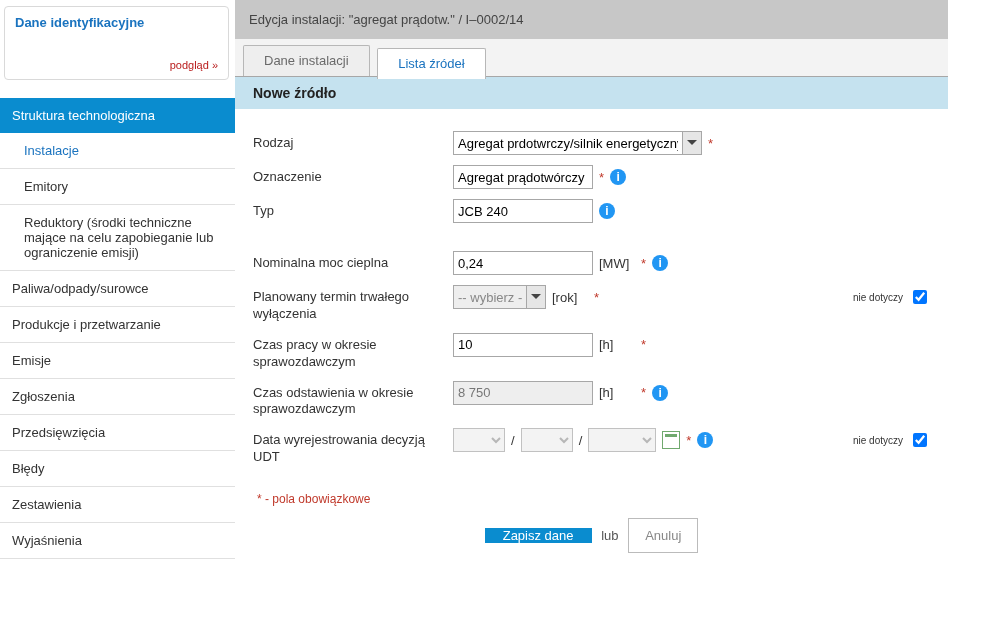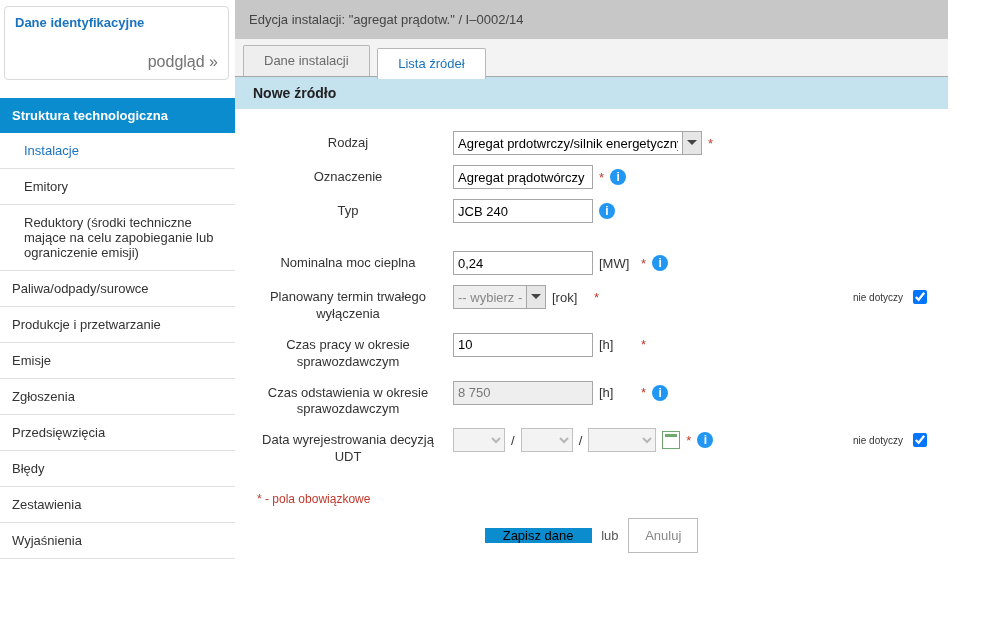--- a/index.html
+++ b/index.html
@@ -1,49 +1,49 @@
 <!DOCTYPE html>
 <html><head>
 <meta charset="utf-8">
 <style>
   html,body{margin:0;padding:0;font-family:Arial,Helvetica,sans-serif;font-size:13px;color:#333;background:#fff}
   .wrap{display:flex;width:948px;min-height:643px}
   .left{width:235px;background:#fff}
   .right{flex:1;background:#fff}
   .ident-box{margin:6px 6px 6px 4px;border:1px solid #d9d9d9;border-radius:4px;padding:8px 10px;height:56px;position:relative}
   .ident-title{color:#1a73bf;font-size:13px;font-weight:bold}
-  .preview{position:absolute;right:10px;bottom:8px;color:#737373;font-size:16px}
+  .preview{position:absolute;right:10px;bottom:8px;color:#b91c1c;font-size:11px}
   .menu{margin-top:18px}
-  .menu-head{background:#0a8ccf;color:#fff;font-weight:bold;padding:10px 12px}
+  .menu-head{background:#0a8ccf;color:#fff;font-weight:normal;padding:10px 12px}
   .menu-item{padding:10px 12px;border-bottom:1px solid #e0e0e0;color:#333;cursor:pointer}
   .menu-sub{padding:10px 18px 10px 24px;border-bottom:1px solid #e0e0e0;color:#333;cursor:pointer}
   .menu-sub.active{color:#1a73bf}
   .hdr{background:#c7c7c7;color:#444;padding:12px 14px;font-size:13px}
   .tabs{border-bottom:1px solid #a7a7a7;padding:6px 8px 0;background:#f3f3f3}
   .tab{display:inline-block;border:1px solid #b7b7b7;border-bottom:none;padding:7px 20px 8px;margin-right:4px;color:#6a6a6a;background:#eee;border-radius:2px 2px 0 0;cursor:pointer}
   .tab.active{background:#fff;color:#1a73bf;position:relative;top:3px}
   .band{background:#c5e2ef;padding:8px 18px;color:#222;font-weight:bold;font-size:14px}
   .form{padding:12px 18px 4px}
   .row{display:flex;align-items:flex-start;margin:10px 0}
-  .lbl{width:190px;text-align:center;padding-right:10px;padding-top:4px;color:#333}
+  .lbl{width:190px;text-align:left;padding-right:10px;padding-top:4px;color:#333}
   .lbl2{line-height:1.3}
   .ctrl{flex:1;display:flex;align-items:center;gap:6px;flex-wrap:nowrap}
   select,input[type=text]{font:inherit;border:1px solid #a7a7a7;background:#fff;height:24px;padding:0 4px;box-sizing:border-box}
   input.txt{width:140px}
   input.ro{background:#eee;color:#777}
   select.dsel{width:52px;background:#eee;color:#999}
   .unit{color:#333;min-width:36px;display:inline-block}
   .req{color:#c0392b}
   .info{display:inline-flex;width:16px;height:16px;border-radius:50%;background:#2196f3;color:#fff;font:bold 12px/16px Arial;justify-content:center;align-items:center}
   .flex-spacer{flex:1}
   .nd{color:#333;font-size:10px}
   .cb{width:14px;height:14px}
   .footer-note{color:#c0392b;margin:26px 0 12px 4px;font-size:12px}
   .btns{text-align:center;margin-top:10px}
-  .btn-primary{background:#0a8ccf;color:#000000;border:none;padding:0 18px;font:inherit;cursor:pointer}
+  .btn-primary{background:#0a8ccf;color:#ffffff;border:none;padding:0 18px;font:inherit;cursor:pointer}
   .btn-secondary{background:#fff;color:#888;border:1px solid #bbb;padding:9px 16px;font:inherit;cursor:pointer}
   .lub{margin:0 6px;color:#555}
   .cal-ico{display:inline-flex;width:16px;height:16px;border:1px solid #70a96e;background:#fff;position:relative}
   .cal-ico:after{content:"";position:absolute;left:2px;right:2px;top:2px;height:3px;background:#70a96e}
   .ddarr{display:inline-block;width:18px;height:22px;border:1px solid #a7a7a7;border-left:none;background:#e6e6e6;position:relative;vertical-align:middle}
   .ddarr:after{content:"";position:absolute;left:4px;top:8px;border:5px solid transparent;border-top-color:#444}
   .gap-lg{margin-top:28px}
 </style>
 </head>
 <body>

